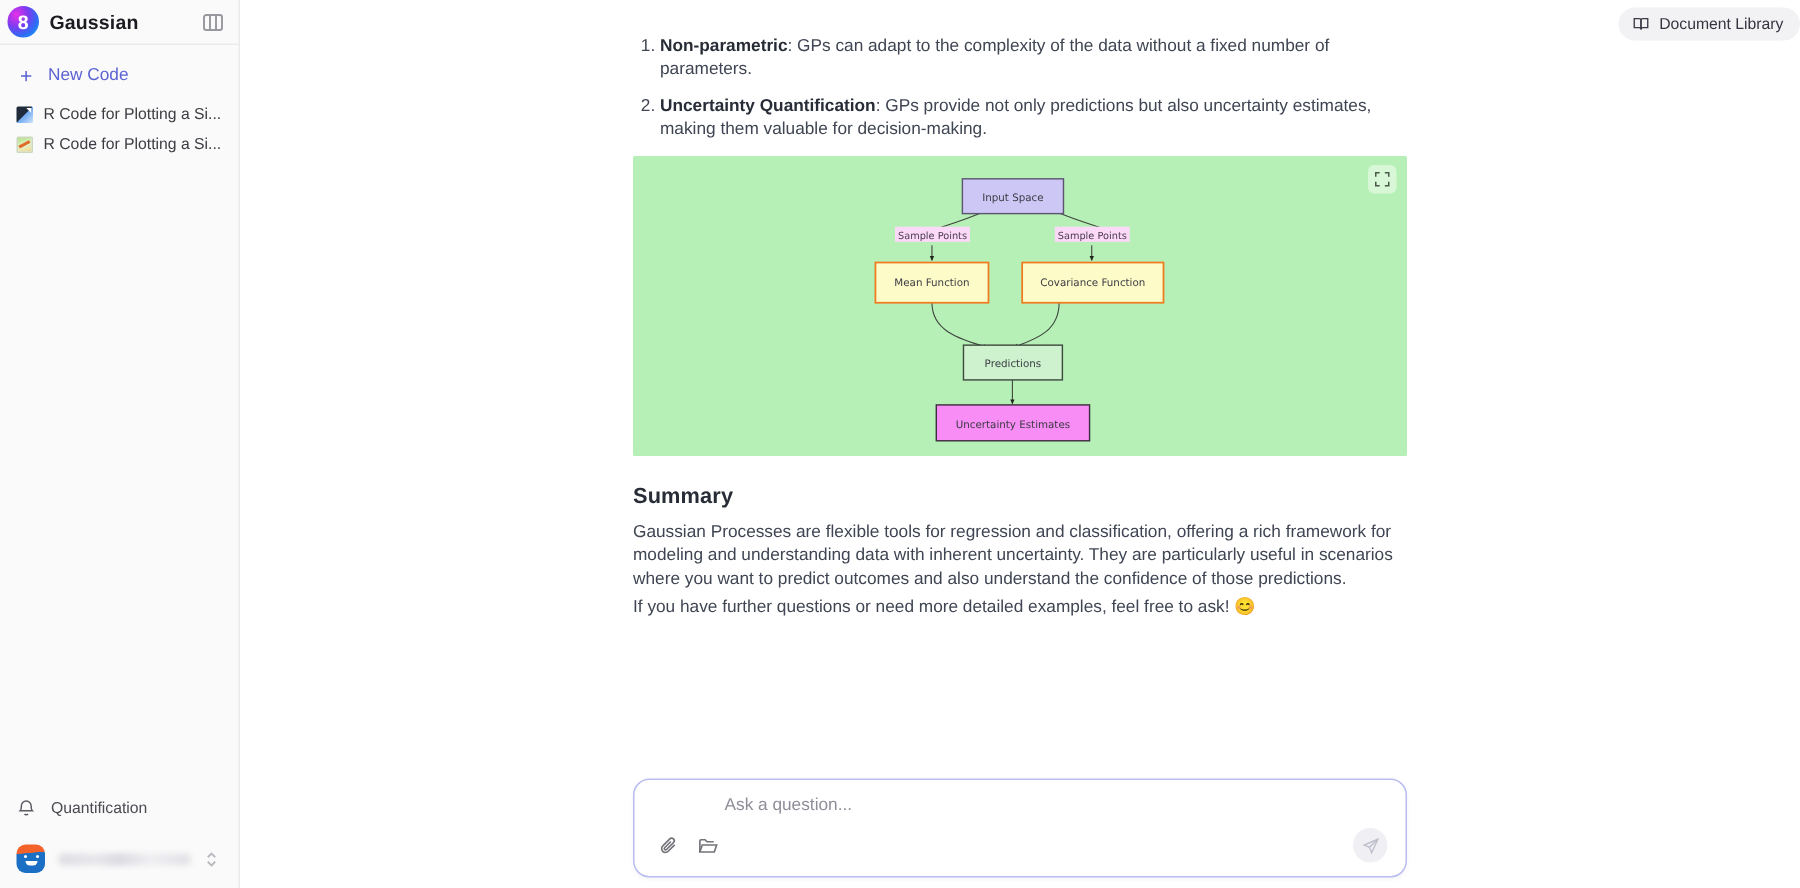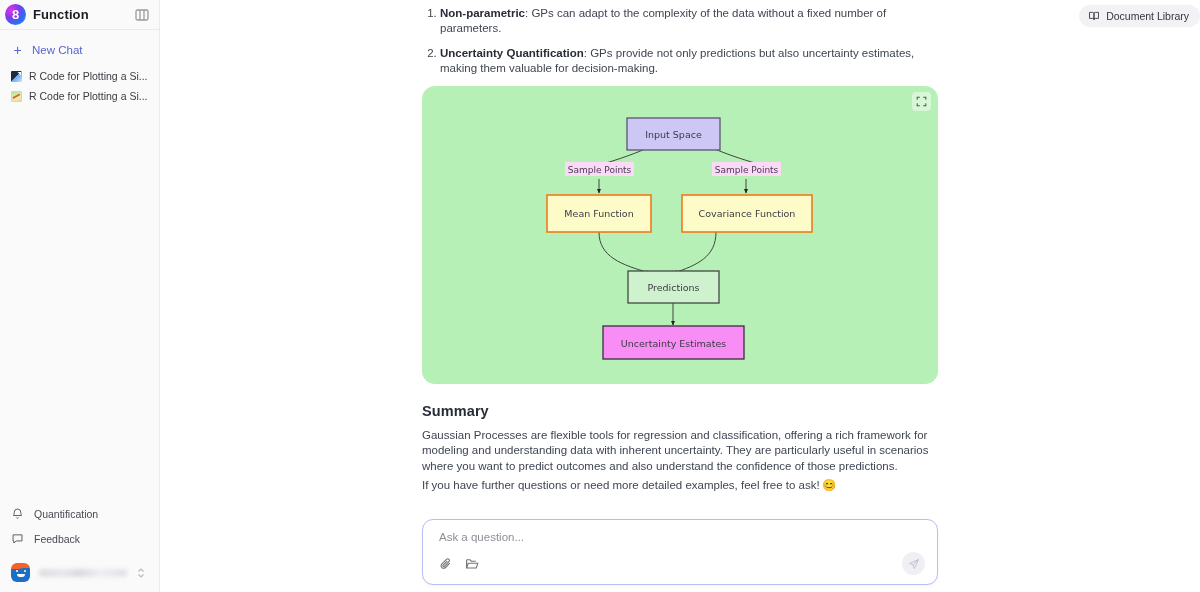--- a/index.html
+++ b/index.html
@@ -120,42 +120,42 @@
     display: flex; align-items: center; gap: 6px;
     background: #f2f2f4; border-radius: 13px;
     padding: 5px 11px 5px 9px; cursor: pointer;
     font-size: 10.5px; color: #343440;
   }
 
   .content {
     position: absolute; left: 0; top: 0; width: 100%; height: 592px;
     padding: 0;
   }
-  .content-inner { width: 516px; margin: 0 auto; position: relative; padding-top: 6px; }
+  .content-inner { width: 516px; margin: 0 auto; position: relative; padding-top: 24px; }
 
   ol.bullets { list-style: decimal; padding-left: 18px; margin: 0; }
   ol.bullets li {
     font-size: 11.5px; color: #3f4552; line-height: 1.33;
     margin-bottom: 9px;
   }
   ol.bullets li b { color: #272c36; }
   .clipped-first { margin-top: -9px; }
 
   h2.section-h {
     font-size: 14.5px; color: #272c36; font-weight: bold;
     margin: 19px 0 9px 0; letter-spacing: .1px;
   }
   p.para { font-size: 11.5px; color: #3f4552; line-height: 1.33; margin-bottom: 4px; }
 
   
   .diagram-card {
     position: relative;
     background: #b6f0b6;
-    border-radius: 13px;
-    height: 298px;
+    border-radius: 1px;
+    height: 200px;
     margin-top: 10px;
     overflow: hidden;
   }
   .expand-btn {
     position: absolute; top: 6px; right: 7px;
     width: 19px; height: 19px; border-radius: 4px;
     background: rgba(255,255,255,.45);
     display: flex; align-items: center; justify-content: center;
     cursor: pointer;
   }
@@ -173,78 +173,72 @@
   .composer {
     position: absolute; left: 50%; transform: translateX(-50%);
     bottom: 7px; width: 516px; height: 66px;
     background: #fff;
     border: 1px solid #b9bdef;
     border-radius: 11px;
     box-shadow: 0 1px 3px rgba(80,80,140,.07);
     padding: 11px 12px 9px 16px;
     display: flex; flex-direction: column;
   }
-  .composer-placeholder { font-size: 11.5px; color: #8e8e99; }
+  .composer-placeholder { font-size: 11.5px; color: #8e8e99; margin-left: 44px; }
   .composer-tools { margin-top: auto; display: flex; align-items: center; gap: 12px; }
   .tool-ic { width: 14px; height: 14px; cursor: pointer; opacity: .72; }
   .send-btn {
     margin-left: auto; width: 23px; height: 23px; border-radius: 50%;
     background: #f0f0f4; display: flex; align-items: center; justify-content: center;
     cursor: pointer;
   }
 </style>
 </head>
 <body>
 
 <div class="app">
 
   <aside class="sidebar">
     <div class="sb-header">
       <div class="logo">
         <span class="logo-glyph">8</span>
       </div>
-      <span class="app-title">Function</span>
+      <span class="app-title">Gaussian</span>
       <span class="sb-toggle">
         <svg viewBox="0 0 16 16" width="16" height="16" fill="none" stroke="#5d5d68" stroke-width="1.3">
           <rect x="2" y="3" width="12" height="10" rx="1.5"></rect>
           <line x1="6" y1="3" x2="6" y2="13"></line>
           <line x1="10" y1="3" x2="10" y2="13"></line>
         </svg>
       </span>
     </div>
     <div class="sb-divider"></div>
 
     <div class="new-chat">
       <span class="plus">+</span>
-      <span class="label">New Chat</span>
+      <span class="label">New Code</span>
     </div>
 
 
     <div class="chat-item">
       <span class="chat-emoji emoji-dark"></span>
       <span>R Code for Plotting a Si...</span>
     </div>
     <div class="chat-item">
       <span class="chat-emoji emoji-green"></span>
       <span>R Code for Plotting a Si...</span>
     </div>
 
     <div class="sb-bottom">
       <div class="sb-link">
         <svg viewBox="0 0 16 16" width="13" height="13" fill="none" stroke="#5a5a63" stroke-width="1.2">
           <path d="M4 6.5a4 4 0 0 1 8 0c0 3 1 4 1 4H3s1-1 1-4z"></path>
           <path d="M6.6 13a1.6 1.6 0 0 0 2.8 0"></path>
         </svg>
         <span>Quantification</span>
-      </div>
-      <div class="sb-link">
-        <svg viewBox="0 0 16 16" width="13" height="13" fill="none" stroke="#5a5a63" stroke-width="1.2">
-          <path d="M2.5 3.5h11v7.5h-7l-3 2.5v-2.5h-1z"></path>
-        </svg>
-        <span>Feedback</span>
       </div>
 
       <div class="user-row">
         <div class="avatar">
           <div class="face">
             <span class="eye l"></span>
               <span class="eye r"></span>
               <span class="mouth"></span>
           </div>
         </div>

